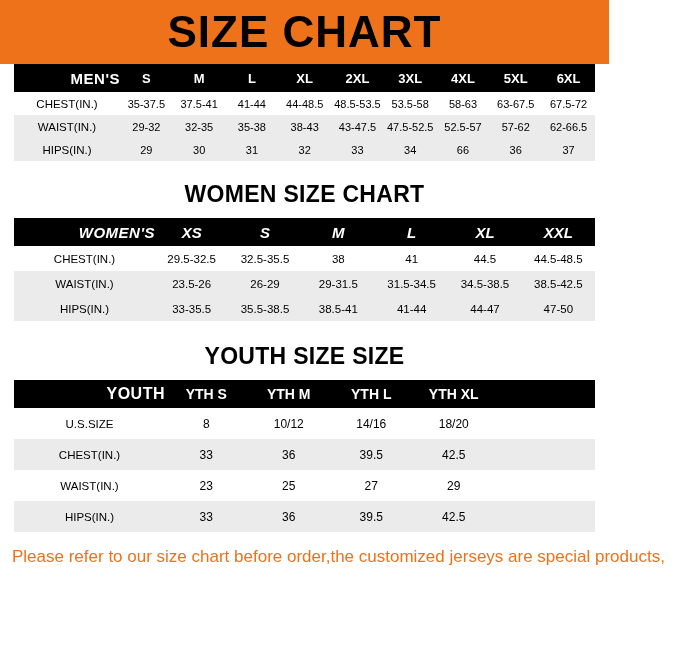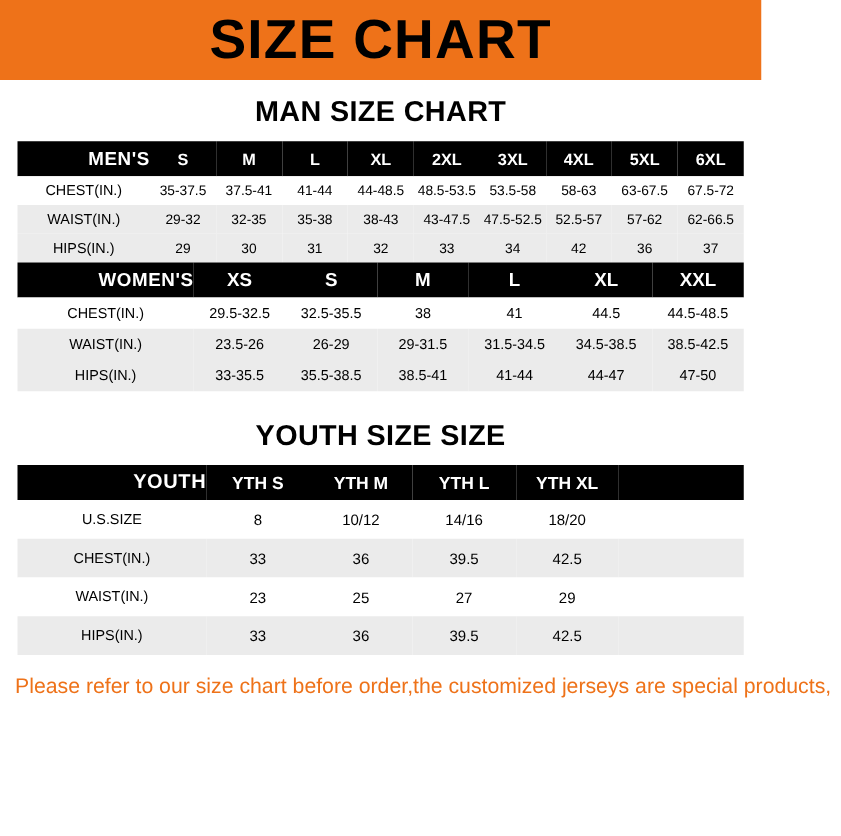--- a/index.html
+++ b/index.html
@@ -80,21 +80,21 @@
   }
   table.sz tbody tr.row-odd td { background: #ffffff; }
   table.sz tbody tr.row-even td { background: #ebebeb; }
   table.sz tbody td.rowhead {
     font-size: 11.5px;
     font-weight: normal;
     color: #000000;
   }
 
   
-  .women table.sz thead th { font-size: 15px; }
+  .women table.sz thead th { font-size: 15px; font-style: italic; }
   .women table.sz thead th.corner { font-size: 15px; }
   .women table.sz td { font-size: 11.5px; height: 25px; }
 
   .youth table.sz thead th { font-size: 14px; }
   .youth table.sz thead th.corner { font-size: 16px; }
   .youth table.sz td { font-size: 12px; height: 31px; }
 
   .notice {
     margin-top: 14px;
     padding: 0 12px;
@@ -109,21 +109,20 @@
 </head>
 <body>
 
 <div class="page">
 
   <div class="banner">
     <div class="banner-title">SIZE CHART</div>
   </div>
 
   <div class="section man">
-    <div class="section-title man-title">MAN SIZE CHART</div>
     <table class="sz">
       <thead>
         <tr>
           <th class="corner" style="width:105px">MEN'S</th>
           <th>S</th>
           <th>M</th>
           <th>L</th>
           <th>XL</th>
           <th>2XL</th>
           <th>3XL</th>
@@ -158,29 +157,30 @@
           <td>62-66.5</td>
         </tr>
         <tr class="row-even">
           <td class="rowhead">HIPS(IN.)</td>
           <td>29</td>
           <td>30</td>
           <td>31</td>
           <td>32</td>
           <td>33</td>
           <td>34</td>
-          <td>42</td>
+          <td>66</td>
           <td>36</td>
           <td>37</td>
         </tr>
       </tbody>
     </table>
   </div>
 
   <div class="section women">
+    <div class="section-title women-title">WOMEN SIZE CHART</div>
     <table class="sz">
       <thead>
         <tr>
           <th class="corner" style="width:140px">WOMEN'S</th>
           <th>XS</th>
           <th>S</th>
           <th>M</th>
           <th>L</th>
           <th>XL</th>
           <th>XXL</th>

